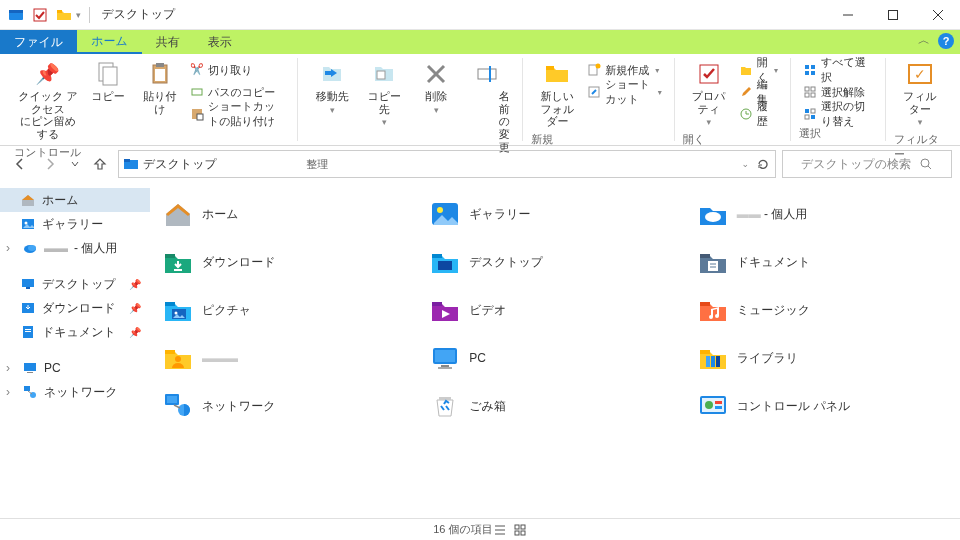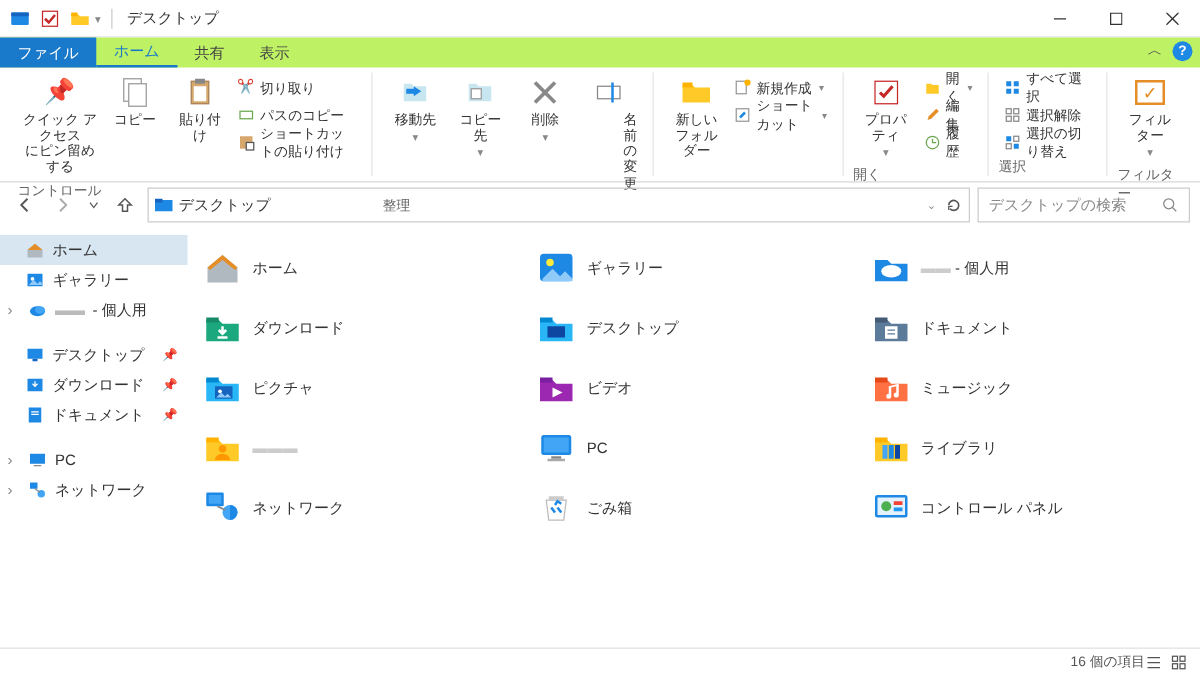--- a/index.html
+++ b/index.html
@@ -27,36 +27,36 @@
 .big-btn .ic { width: 28px; height: 28px; display: flex; align-items: center; justify-content: center; }
 .stack { display: flex; flex-direction: column; gap: 2px; margin-top: 2px; }
 .small-btn { display: flex; align-items: center; gap: 4px; font-size: 11px; height: 20px; padding: 0 4px; }
 .small-btn .ic { width: 14px; height: 14px; }
 
 .nav { height: 36px; display: flex; align-items: center; padding: 2px 8px; gap: 6px; }
 .nav .btn { width: 24px; height: 24px; display: flex; align-items: center; justify-content: center; color: #555; }
 .crumb { flex: 1; height: 28px; border: 1px solid #ccc; display: flex; align-items: center; padding: 0 4px; gap: 4px; position: relative; }
 .crumb .down { position: absolute; right: 26px; }
 .crumb .refresh { position: absolute; right: 4px; }
-.search { width: 170px; height: 28px; border: 1px solid #ccc; display: flex; align-items: center; padding: 0 8px; color: #888; justify-content: space-between; }
+.search { width: 170px; height: 28px; border: 1px solid #ccc; display: flex; align-items: center; padding: 0 18px; color: #888; justify-content: space-between; }
 
 .main { display: flex; height: 336px; }
 .sidebar { width: 150px; border-right: 0; padding: 6px 0; }
 .sb-item { display: flex; align-items: center; gap: 6px; padding: 3px 8px 3px 20px; font-size: 12px; height: 24px; }
 .sb-item.selected { background: #d8e6f2; }
 .sb-item .caret { width: 10px; margin-left: -14px; color: #888; }
 .sb-sep { height: 12px; }
 
 .content { flex: 1; padding: 8px 4px; }
 .grid { display: grid; grid-template-columns: repeat(3, 1fr); }
 .item { display: flex; align-items: center; gap: 8px; padding: 4px 8px; height: 48px; }
 .item .ic { width: 32px; height: 32px; display: flex; align-items: center; justify-content: center; }
 .item .lbl { font-size: 12px; }
 
-.status { position: absolute; bottom: 0; left: 0; right: 0; height: 22px; border-top: 1px solid #e0e0e0; display: flex; align-items: center; padding: 0 10px; font-size: 11px; color: #555; justify-content: flex-end; }
+.status { position: absolute; bottom: 0; left: 0; right: 0; height: 22px; border-top: 1px solid #e0e0e0; display: flex; align-items: center; padding: 0 10px; font-size: 11px; color: #555; justify-content: center; }
 
 svg { display: block; }
 .pin-icon { font-size: 20px; color: #555; }
 .filter-check { width: 24px; height: 20px; border: 2px solid #e58e27; display: flex; align-items: center; justify-content: center; color: #e58e27; font-size: 14px; }
 </style>
 </head>
 <body>
 
 <div class="titlebar">
   <span class="app-icon">
@@ -239,20 +239,21 @@
               <svg width="14" height="14">
                 <rect x="2" y="2" width="10" height="10" fill="#fff" stroke="#999"></rect>
                 <path d="M5 9 l4-4" stroke="#1e88e5" stroke-width="2"></path>
               </svg>
             </span>
             <span>ショートカット</span>
             <span style="font-size:8px;color:#888;margin-left:2px;">▾</span>
           </div>
       </div>
     </div>
+    <div class="label">新規</div>
   </div>
 
   <div class="group">
     <div class="controls">
       <div class="big-btn">
           <div class="ic">
             <svg width="26" height="26">
               <rect x="4" y="4" width="18" height="18" fill="#fff" stroke="#c62828"></rect>
               <path d="M8 13 l3 3 l7-8" stroke="#c62828" fill="none" stroke-width="2.5"></path>
             </svg>

